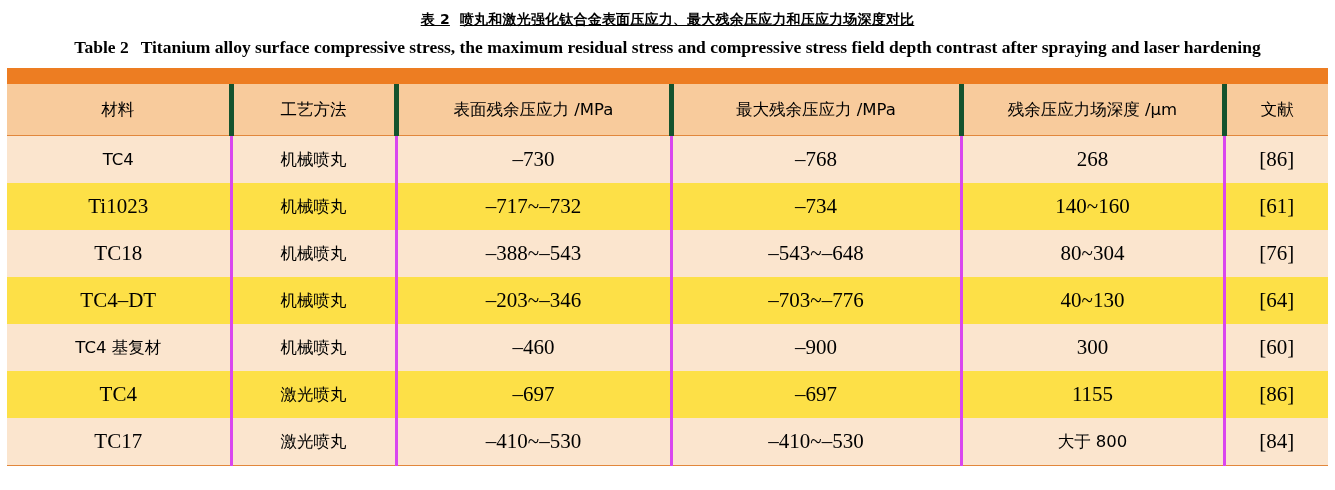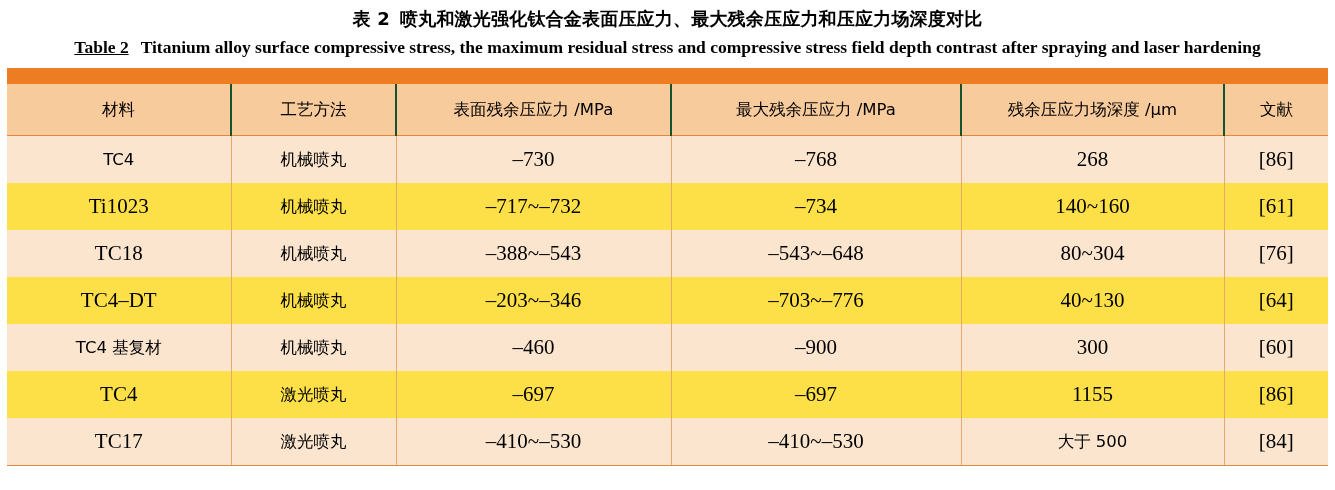--- a/index.html
+++ b/index.html
@@ -19,39 +19,39 @@
     height: 490px;
     position: relative;
     box-sizing: border-box;
   }
   .caption-block {
     padding-top: 6px;
     text-align: center;
   }
   .caption-cn {
     font-family: "DejaVu Sans", sans-serif;
-    font-size: 18px;
+    font-size: 14px;
     font-weight: bold;
     letter-spacing: 0.2px;
     line-height: 26px;
     margin-bottom: 3px;
+    text-decoration: underline;
   }
   .caption-cn .cap-label {
     margin-right: 10px;
   }
   .caption-en {
     font-family: "Liberation Serif", serif;
     font-size: 17.5px;
     font-weight: bold;
     line-height: 25px;
     padding: 0 8px;
   }
   .caption-en .cap-label-en {
     margin-right: 12px;
-    text-decoration: underline;
   }
   table {
     border-collapse: collapse;
     width: 1321px;
     margin: 8px auto 0 auto;
     table-layout: fixed;
   }
   col.c0 { width: 224px; }
   col.c1 { width: 165px; }
   col.c2 { width: 275px; }
@@ -65,34 +65,34 @@
     padding: 0;
     border: none;
   }
   thead td.hd {
     background: #F8CB9C;
     height: 49px;
     text-align: center;
     vertical-align: middle;
     font-family: "DejaVu Sans", sans-serif;
     font-size: 16.5px;
-    border-left: 2px solid #14532d;
+    border-left: 5px solid #14532d;
     border-right: 1px solid #E2873C;
     border-bottom: 1px solid #E2873C;
   }
   thead td.hd.first { border-left: none; }
   thead td.hd.last { border-right: none; }
 
   tbody td {
     height: 45px;
     text-align: center;
     vertical-align: middle;
     font-family: "DejaVu Sans", sans-serif;
     font-size: 16.5px;
-    border-left: 1px solid #d946ef;
+    border-left: 3px solid #d946ef;
     border-right: 1px solid #E5A96B;
   }
   tbody td.first { border-left: none; }
   tbody td.last { border-right: none; }
   tbody tr.odd td { background: #FBE5CE; }
   tbody tr.even td { background: #fde047; }
   tbody tr.lastrow td { border-bottom: 1px solid #E2873C; }
   .num {
     font-family: "Liberation Serif", serif;
     font-size: 21px;
@@ -177,19 +177,19 @@
         <td class="num">–697</td>
         <td class="num">–697</td>
         <td class="num">1155</td>
         <td class="num last">[86]</td>
       </tr>
       <tr class="odd lastrow">
         <td class="first num">TC17</td>
         <td>激光喷丸</td>
         <td class="num">–410~–530</td>
         <td class="num">–410~–530</td>
-        <td>大于 500</td>
+        <td>大于 800</td>
         <td class="num last">[84]</td>
       </tr>
     </tbody>
   </table>
 
 </div>
 
 </body></html>

